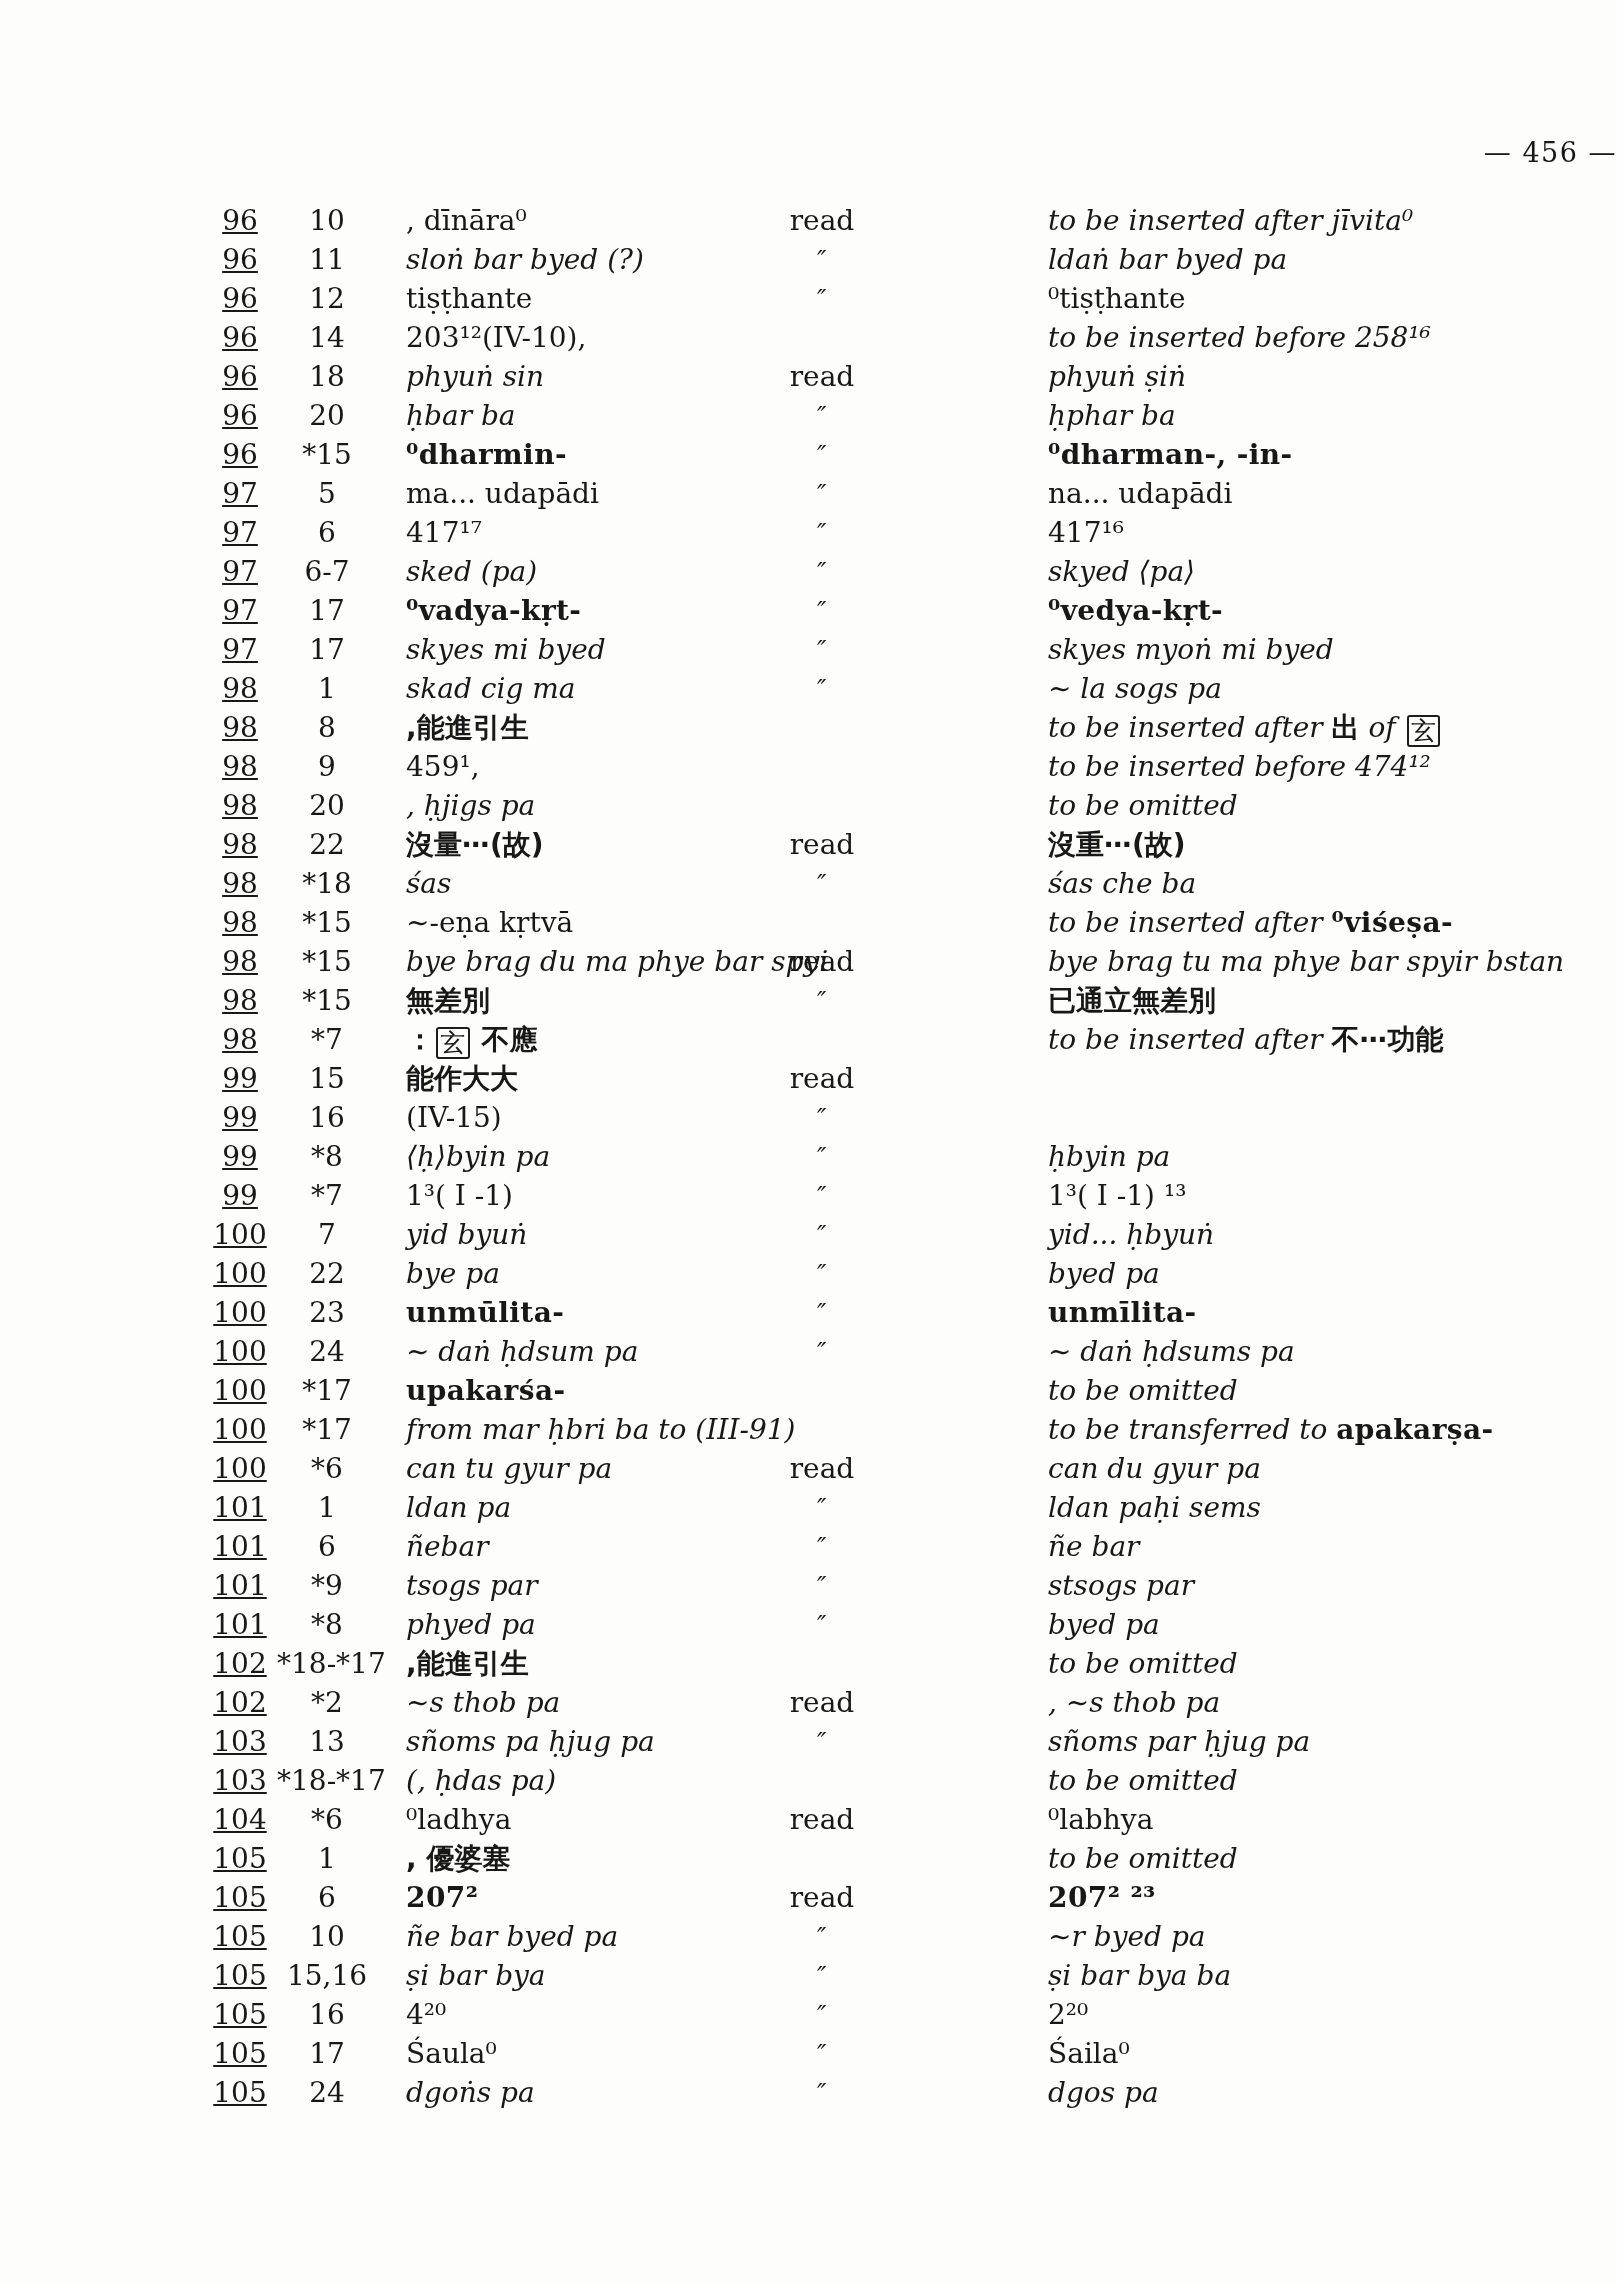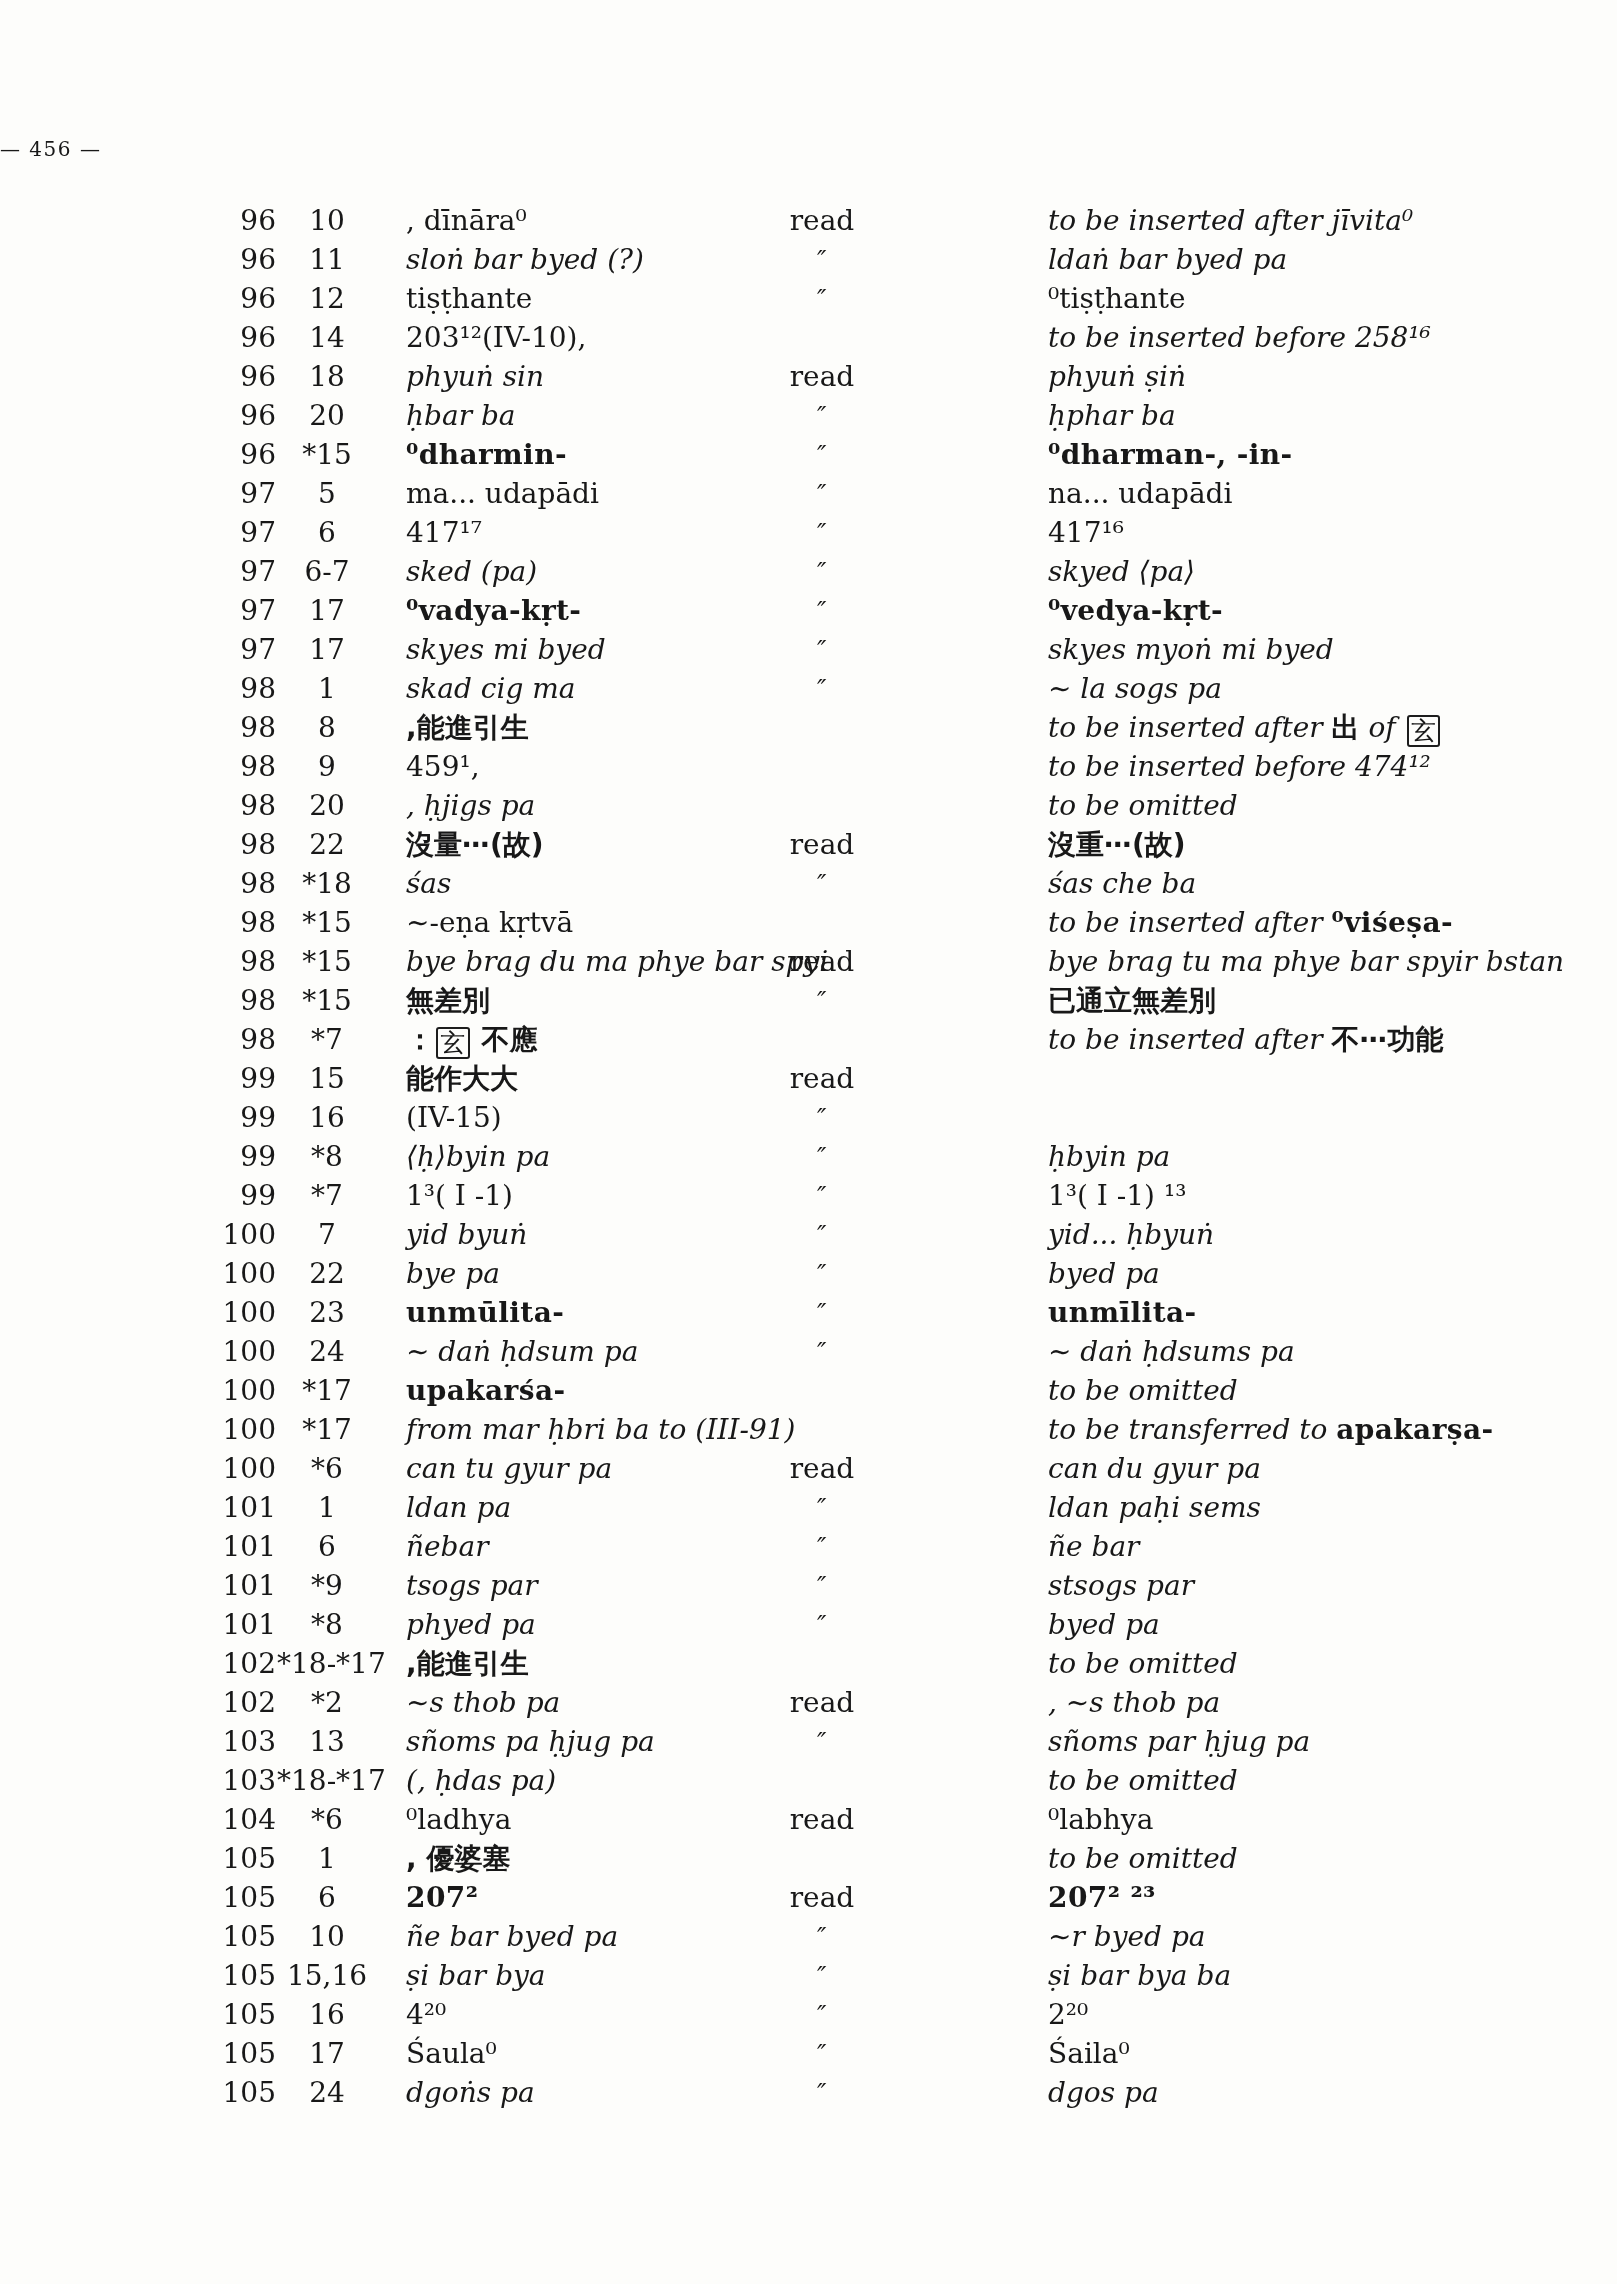--- a/index.html
+++ b/index.html
@@ -9,35 +9,35 @@
     margin:0 auto;
     background:#fdfdfb;
     color:#181818;
     font-family:"DejaVu Serif","Liberation Serif",serif;
     font-size:28px;
     overflow:hidden;
   }
   .page-header{
     position:absolute;
     top:137px;left:0;width:100%;
-    text-align:left;
-    font-size:20px;
+    text-align:right;
+    font-size:27px;
     letter-spacing:1.5px;
   }
   .rows{
     position:absolute;
     top:201px;left:0;right:0;
   }
   .row{position:relative;height:39px;}
   .cell{
     position:absolute;top:0;
     line-height:39px;
     white-space:nowrap;
   }
-  .c-page{left:204px;width:72px;text-align:right;}
+  .c-page{left:204px;width:72px;text-align:center;text-decoration:underline;}
   .c-line{left:277px;width:100px;text-align:center;}
   .c-orig{left:406px;width:354px;}
   .c-mark{left:760px;width:124px;text-align:center;}
   .c-corr{left:1048px;width:596px;}
   .seg-it{font-style:italic;}
   .seg-rm{font-style:normal;}
   .seg-bf{font-style:normal;font-weight:bold;letter-spacing:0.4px;text-align:center;}
   .seg-cj{font-style:normal;font-family:"DejaVu Sans","Liberation Sans",sans-serif;font-weight:bold;}
   .seg-bx{
     display:inline-block;

